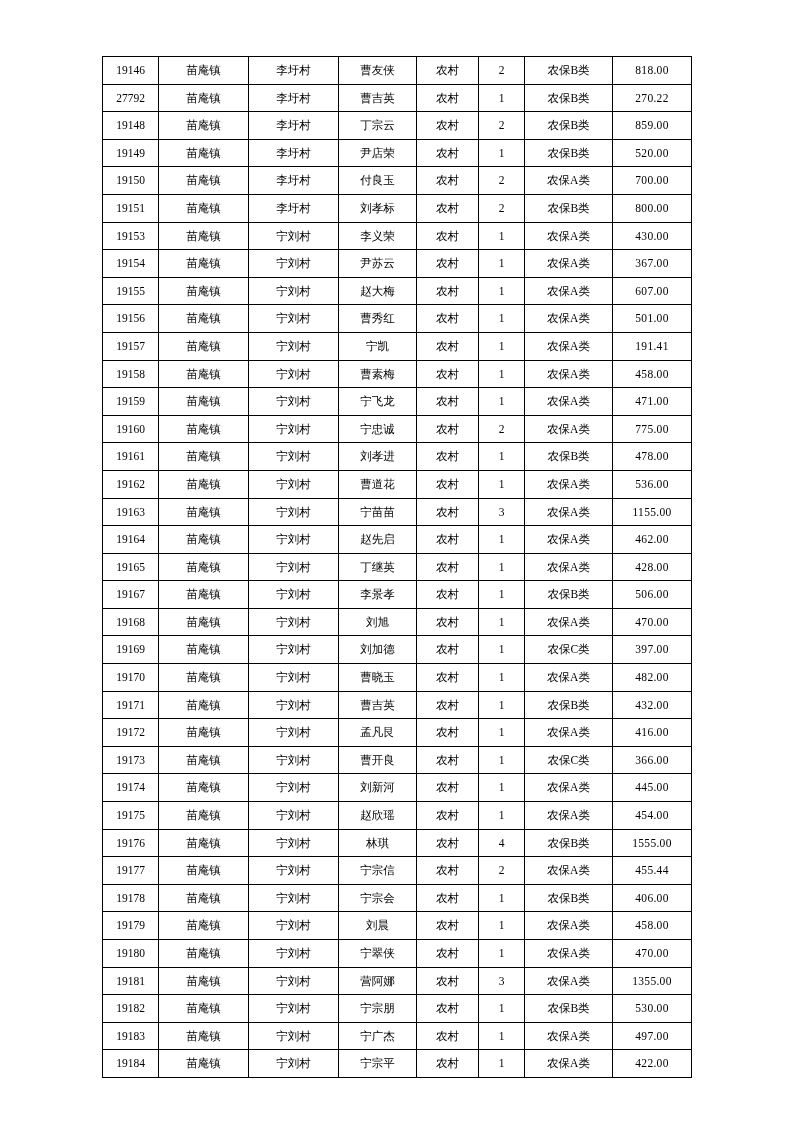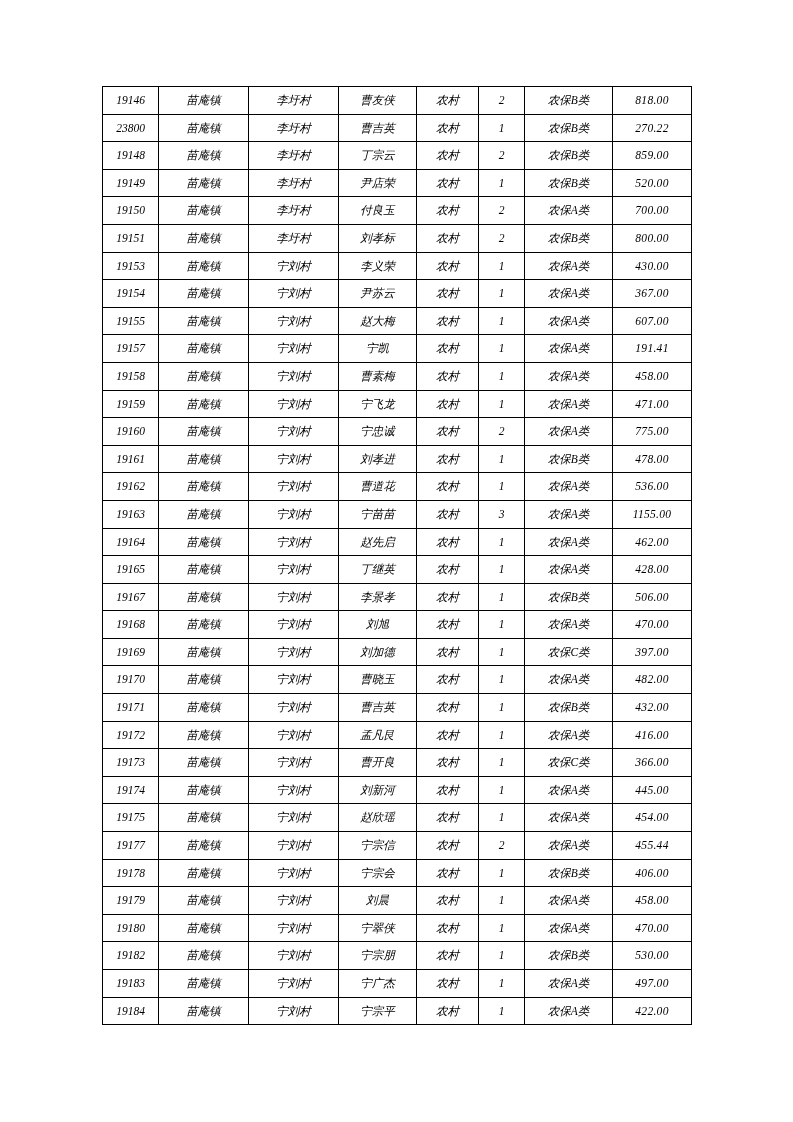--- a/index.html
+++ b/index.html
@@ -11,22 +11,21 @@
     width: 793px;
     height: 1122px;
     font-family: "Liberation Serif", "DejaVu Serif", serif;
     color: #000000;
   }
   .page {
     position: relative;
     width: 793px;
     height: 838px;
     box-sizing: border-box;
-    padding: 86px 0 0 0;
-    font-style: italic;
+    padding: 56px 0 0 0;
   }
   .table-wrap {
     margin: 0 auto;
     width: 589px;
   }
   table.data-table {
     border-collapse: collapse;
     table-layout: fixed;
     width: 589px;
     font-size: 11.5px;
@@ -77,21 +76,21 @@
             <td class="seq">19146</td>
             <td class="town">苗庵镇</td>
             <td class="village">李圩村</td>
             <td class="name">曹友侠</td>
             <td class="type">农村</td>
             <td class="count">2</td>
             <td class="cat">农保B类</td>
             <td class="amount">818.00</td>
           </tr>
           <tr>
-            <td class="seq">23800</td>
+            <td class="seq">27792</td>
             <td class="town">苗庵镇</td>
             <td class="village">李圩村</td>
             <td class="name">曹吉英</td>
             <td class="type">农村</td>
             <td class="count">1</td>
             <td class="cat">农保B类</td>
             <td class="amount">270.22</td>
           </tr>
           <tr>
             <td class="seq">19148</td>
@@ -155,20 +154,30 @@
           </tr>
           <tr>
             <td class="seq">19155</td>
             <td class="town">苗庵镇</td>
             <td class="village">宁刘村</td>
             <td class="name">赵大梅</td>
             <td class="type">农村</td>
             <td class="count">1</td>
             <td class="cat">农保A类</td>
             <td class="amount">607.00</td>
+          </tr>
+          <tr>
+            <td class="seq">19156</td>
+            <td class="town">苗庵镇</td>
+            <td class="village">宁刘村</td>
+            <td class="name">曹秀红</td>
+            <td class="type">农村</td>
+            <td class="count">1</td>
+            <td class="cat">农保A类</td>
+            <td class="amount">501.00</td>
           </tr>
           <tr>
             <td class="seq">19157</td>
             <td class="town">苗庵镇</td>
             <td class="village">宁刘村</td>
             <td class="name">宁凯</td>
             <td class="type">农村</td>
             <td class="count">1</td>
             <td class="cat">农保A类</td>
             <td class="amount">191.41</td>
@@ -337,20 +346,30 @@
             <td class="seq">19175</td>
             <td class="town">苗庵镇</td>
             <td class="village">宁刘村</td>
             <td class="name">赵欣瑶</td>
             <td class="type">农村</td>
             <td class="count">1</td>
             <td class="cat">农保A类</td>
             <td class="amount">454.00</td>
           </tr>
           <tr>
+            <td class="seq">19176</td>
+            <td class="town">苗庵镇</td>
+            <td class="village">宁刘村</td>
+            <td class="name">林琪</td>
+            <td class="type">农村</td>
+            <td class="count">4</td>
+            <td class="cat">农保B类</td>
+            <td class="amount">1555.00</td>
+          </tr>
+          <tr>
             <td class="seq">19177</td>
             <td class="town">苗庵镇</td>
             <td class="village">宁刘村</td>
             <td class="name">宁宗信</td>
             <td class="type">农村</td>
             <td class="count">2</td>
             <td class="cat">农保A类</td>
             <td class="amount">455.44</td>
           </tr>
           <tr>
@@ -375,20 +394,30 @@
           </tr>
           <tr>
             <td class="seq">19180</td>
             <td class="town">苗庵镇</td>
             <td class="village">宁刘村</td>
             <td class="name">宁翠侠</td>
             <td class="type">农村</td>
             <td class="count">1</td>
             <td class="cat">农保A类</td>
             <td class="amount">470.00</td>
+          </tr>
+          <tr>
+            <td class="seq">19181</td>
+            <td class="town">苗庵镇</td>
+            <td class="village">宁刘村</td>
+            <td class="name">营阿娜</td>
+            <td class="type">农村</td>
+            <td class="count">3</td>
+            <td class="cat">农保A类</td>
+            <td class="amount">1355.00</td>
           </tr>
           <tr>
             <td class="seq">19182</td>
             <td class="town">苗庵镇</td>
             <td class="village">宁刘村</td>
             <td class="name">宁宗朋</td>
             <td class="type">农村</td>
             <td class="count">1</td>
             <td class="cat">农保B类</td>
             <td class="amount">530.00</td>

